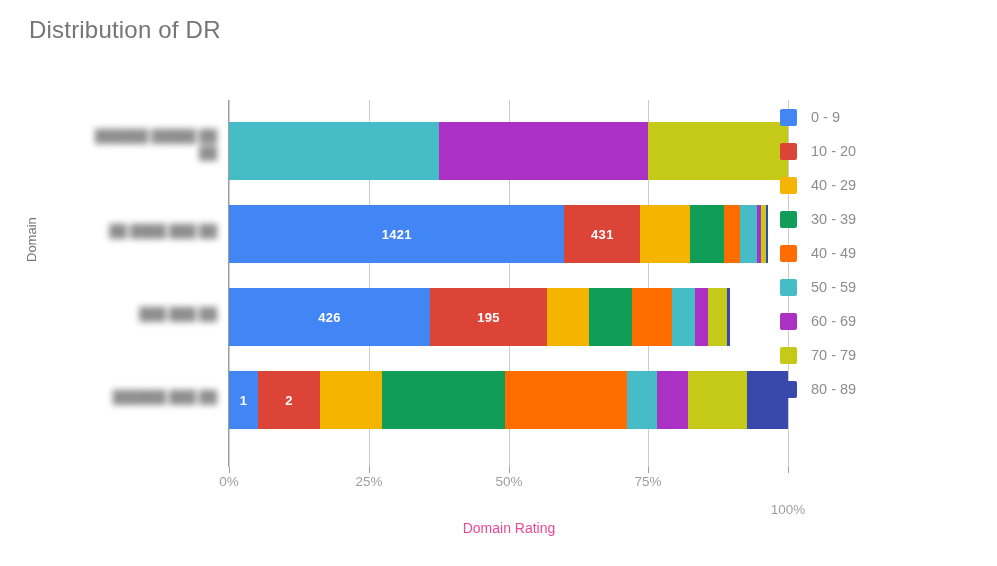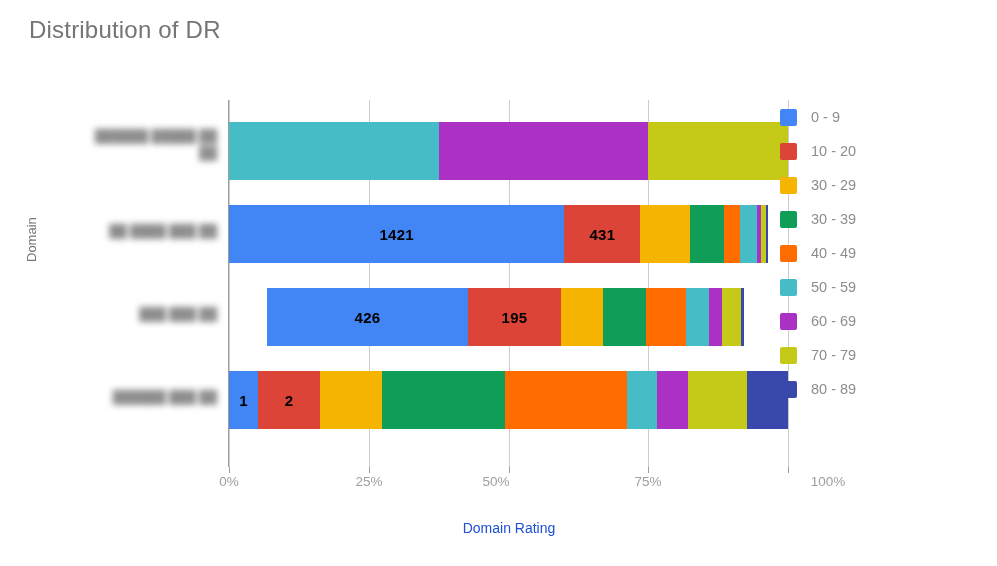--- a/index.html
+++ b/index.html
@@ -78,22 +78,22 @@
   }
   .seg {
     height: 58px;
     display: flex;
     align-items: center;
     justify-content: center;
     overflow: hidden;
     box-sizing: border-box;
   }
   .seg-label {
-    color: #000000;
-    font-size: 15px;
+    color: #ffffff;
+    font-size: 13px;
     font-weight: bold;
     white-space: nowrap;
     letter-spacing: 0.3px;
   }
 
   
   .ycat {
     position: absolute;
     right: 12px;
     text-align: right;
@@ -131,21 +131,21 @@
     color: #9e9e9e;
     transform: translateX(-50%);
     white-space: nowrap;
   }
   .x-axis-title {
     position: absolute;
     top: 520px;
     left: 509px;
     transform: translateX(-50%);
     font-size: 14px;
-    color: #1d4ed8;
+    color: #ec4899;
     white-space: nowrap;
   }
 
   
   .legend {
     position: absolute;
     left: 780px;
     top: 100px;
     width: 175px;
   }
@@ -212,24 +212,24 @@
           </div>
           <div class="seg" style="width: 49.751px; background: rgb(244, 180, 0);"></div>
           <div class="seg" style="width: 34.099px; background: rgb(15, 157, 88);"></div>
           <div class="seg" style="width: 15.652px; background: rgb(255, 109, 0);"></div>
           <div class="seg" style="width: 17.329px; background: rgb(70, 189, 198);"></div>
           <div class="seg" style="width: 3.913px; background: rgb(171, 48, 196);"></div>
           <div class="seg" style="width: 5.031px; background: rgb(197, 202, 24);"></div>
           <div class="seg" style="width: 1.677px; background: rgb(57, 73, 171);"></div>
         </div>
         <div class="bar-row" style="top: 188px;">
-          <div class="seg" style="width: 201px; background: rgb(66, 133, 244); margin-left: 38px;">
+          <div class="seg" style="width: 201px; background: rgb(66, 133, 244);">
             <span class="seg-label">426</span>
           </div>
-          <div class="seg" style="width: 93px; background: rgb(219, 68, 55);">
+          <div class="seg" style="width: 117px; background: rgb(219, 68, 55);">
             <span class="seg-label">195</span>
           </div>
           <div class="seg" style="width: 42.484px; background: rgb(244, 180, 0);"></div>
           <div class="seg" style="width: 42.484px; background: rgb(15, 157, 88);"></div>
           <div class="seg" style="width: 40.248px; background: rgb(255, 109, 0);"></div>
           <div class="seg" style="width: 22.919px; background: rgb(70, 189, 198);"></div>
           <div class="seg" style="width: 12.857px; background: rgb(171, 48, 196);"></div>
           <div class="seg" style="width: 19.006px; background: rgb(197, 202, 24);"></div>
           <div class="seg" style="width: 3.354px; background: rgb(57, 73, 171);"></div>
         </div>
@@ -247,39 +247,39 @@
           <div class="seg" style="width: 31.304px; background: rgb(171, 48, 196);"></div>
           <div class="seg" style="width: 58.136px; background: rgb(197, 202, 24);"></div>
           <div class="seg" style="width: 41.366px; background: rgb(57, 73, 171);"></div>
         </div>
       </div>
   </div>
 
   <div id="xticks">
       <div class="xtick-label" style="left: 229px;">0%</div>
       <div class="xtick-label" style="left: 369px;">25%</div>
-      <div class="xtick-label" style="left: 496px; text-align: right;">50%</div>
+      <div class="xtick-label" style="left: 509px; text-align: right;">50%</div>
       <div class="xtick-label" style="left: 648px;">75%</div>
-      <div class="xtick-label" style="left: 828px;">100%</div>
+      <div class="xtick-label" style="left: 788px; margin-top: 28px;">100%</div>
     </div>
 
   <div class="x-axis-title">Domain Rating</div>
 
   <div class="legend" id="legend">
       <div class="legend-item">
         <div class="legend-swatch" style="background: rgb(66, 133, 244);"></div>
         <div class="legend-label">0 - 9</div>
       </div>
       <div class="legend-item">
         <div class="legend-swatch" style="background: rgb(219, 68, 55);"></div>
         <div class="legend-label">10 - 20</div>
       </div>
       <div class="legend-item">
         <div class="legend-swatch" style="background: rgb(244, 180, 0);"></div>
-        <div class="legend-label">30 - 29</div>
+        <div class="legend-label">40 - 29</div>
       </div>
       <div class="legend-item">
         <div class="legend-swatch" style="background: rgb(15, 157, 88);"></div>
         <div class="legend-label">30 - 39</div>
       </div>
       <div class="legend-item">
         <div class="legend-swatch" style="background: rgb(255, 109, 0);"></div>
         <div class="legend-label">40 - 49</div>
       </div>
       <div class="legend-item">

